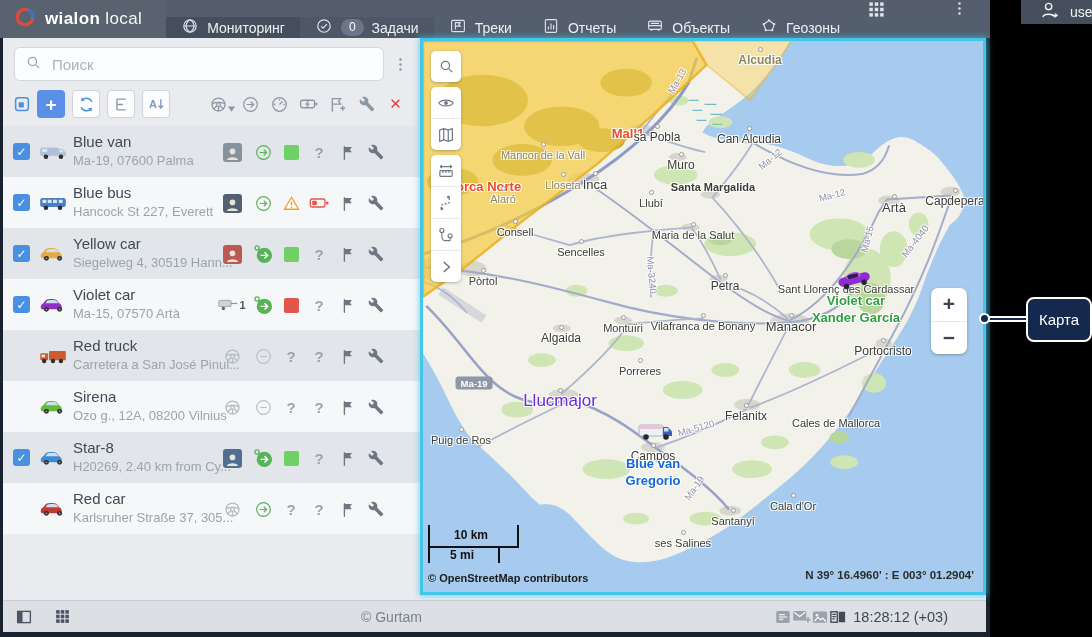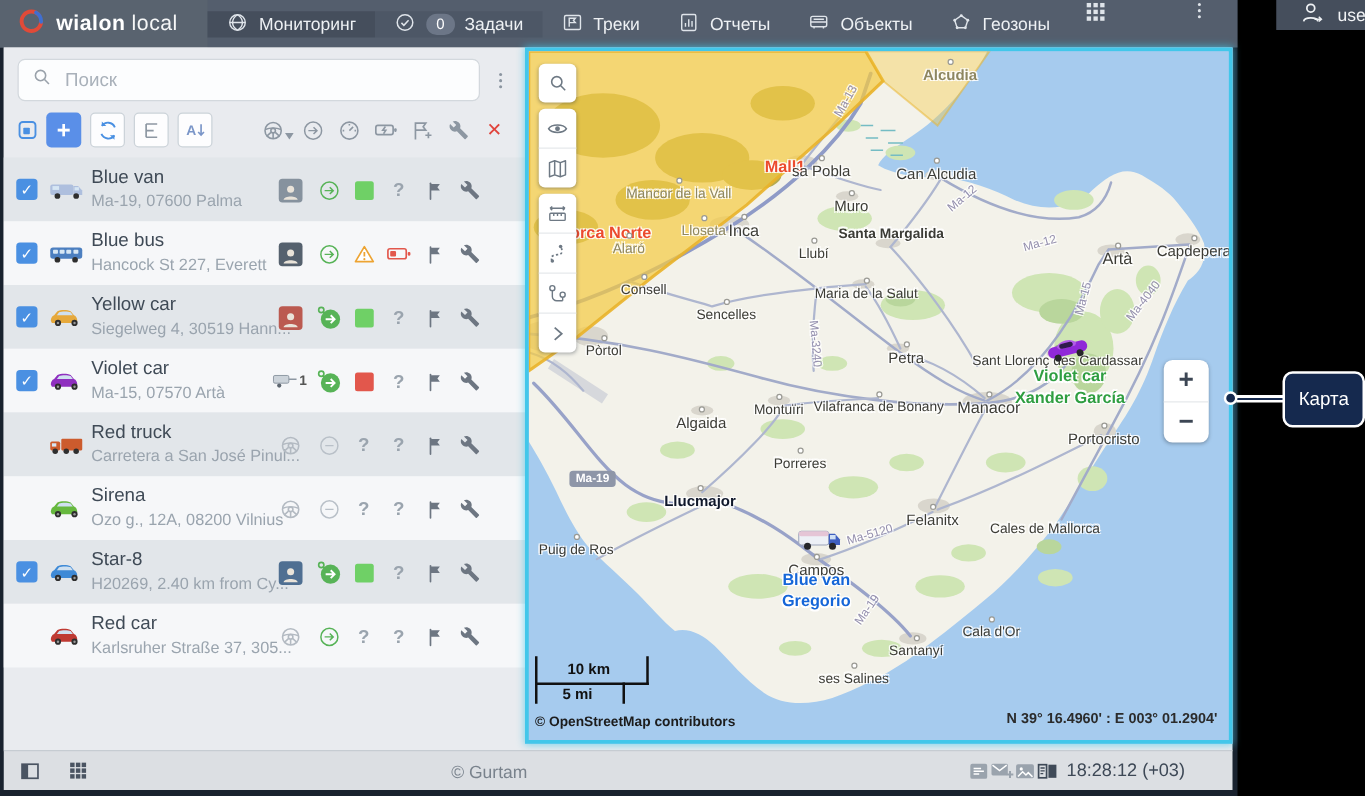--- a/index.html
+++ b/index.html
@@ -6,21 +6,21 @@
     font-family:"Liberation Sans","DejaVu Sans",sans-serif;-webkit-font-smoothing:antialiased;}
   .stage{position:relative;width:1092px;height:557px;background:#000;}
   .app{position:absolute;left:0;top:0;width:990px;height:637px;background:#19222e;}
 
   
   .topbar{position:absolute;left:0;top:0;width:990px;height:38px;background:#545e6d;display:flex;align-items:stretch;}
   .logo{display:flex;align-items:center;gap:9px;padding:0 24px 0 14px;background:#59636f;}
   .logo-text{color:#fff;font-size:17px;letter-spacing:.4px;}
   .logo-text b{font-weight:700;}
   .logo-text i{font-style:normal;font-weight:300;margin-left:5px;opacity:.95;}
-  .tabs{display:flex;align-items:center;flex:1;}
+  .tabs{display:flex;align-items:flex-end;flex:1;}
   .tab{display:flex;align-items:center;gap:8px;padding:0 15px;color:#eef1f4;font-size:14px;cursor:pointer;white-space:nowrap;}
   .tab.active{background:#454e5c;}
   .tab.tasks{background:#4d5766;}
   .badge{background:#6c7687;color:#fff;border-radius:9px;padding:1px 8px;font-size:12px;line-height:15px;}
   .topbar-right{display:flex;align-items:flex-start;gap:41px;}
   .top-ico{display:flex;align-items:center;padding:0 12px;cursor:pointer;}
   .user-chip{display:flex;align-items:center;gap:10px;background:#454e5c;padding:0 24px 0 18px;color:#f2f4f6;font-size:14px;cursor:pointer;}
 
   
   .underlay{position:absolute;left:3px;top:38px;width:983px;height:562px;background:#e9ebef;}
@@ -839,21 +839,21 @@
           <span class="mlbl" style="left:200px;top:287px;font-size:11px;color:#3c3c36;font-weight:400;transform:translate(-50%,-50%)">Montuïri</span>
           <span class="mdot" style="left:277.5px;top:272px"></span>
           <span class="mlbl" style="left:280px;top:285px;font-size:11px;color:#3c3c36;font-weight:400;transform:translate(-50%,-50%)">Vilafranca de Bonany</span>
           <span class="mdot" style="left:365.5px;top:272px"></span>
           <span class="mlbl" style="left:368px;top:285px;font-size:13px;color:#3c3c36;font-weight:400;transform:translate(-50%,-50%)">Manacor</span>
           <span class="mdot" style="left:457.5px;top:297px"></span>
           <span class="mlbl" style="left:460px;top:310px;font-size:12px;color:#3c3c36;font-weight:400;transform:translate(-50%,-50%)">Portocristo</span>
           <span class="mdot" style="left:214.5px;top:317px"></span>
           <span class="mlbl" style="left:217px;top:330px;font-size:11px;color:#3c3c36;font-weight:400;transform:translate(-50%,-50%)">Porreres</span>
           <span class="mdot" style="left:134.5px;top:347px"></span>
-          <span class="mlbl" style="left:137px;top:360px;font-size:12px;color:#0f172a;font-weight:700;transform:translate(-50%,-50%)">Llucmajor</span>
+          <span class="mlbl" style="left:137px;top:360px;font-size:17px;color:#6d28d9;font-weight:400;transform:translate(-50%,-50%)">Llucmajor</span>
           <span class="mdot" style="left:320.5px;top:362px"></span>
           <span class="mlbl" style="left:323px;top:375px;font-size:12px;color:#3c3c36;font-weight:400;transform:translate(-50%,-50%)">Felanitx</span>
           <span class="mlbl" style="left:413px;top:382px;font-size:11px;color:#3c3c36;font-weight:400;transform:translate(-50%,-50%)">Cales de Mallorca</span>
           <span class="mdot" style="left:35.5px;top:386px"></span>
           <span class="mlbl" style="left:38px;top:399px;font-size:11px;color:#3c3c36;font-weight:400;transform:translate(-50%,-50%)">Puig de Ros</span>
           <span class="mdot" style="left:227.5px;top:402px"></span>
           <span class="mlbl" style="left:230px;top:415px;font-size:12px;color:#3c3c36;font-weight:400;transform:translate(-50%,-50%)">Campos</span>
           <span class="mdot" style="left:367.5px;top:452px"></span>
           <span class="mlbl" style="left:370px;top:465px;font-size:11px;color:#3c3c36;font-weight:400;transform:translate(-50%,-50%)">Cala d'Or</span>
           <span class="mdot" style="left:307.5px;top:467px"></span>

